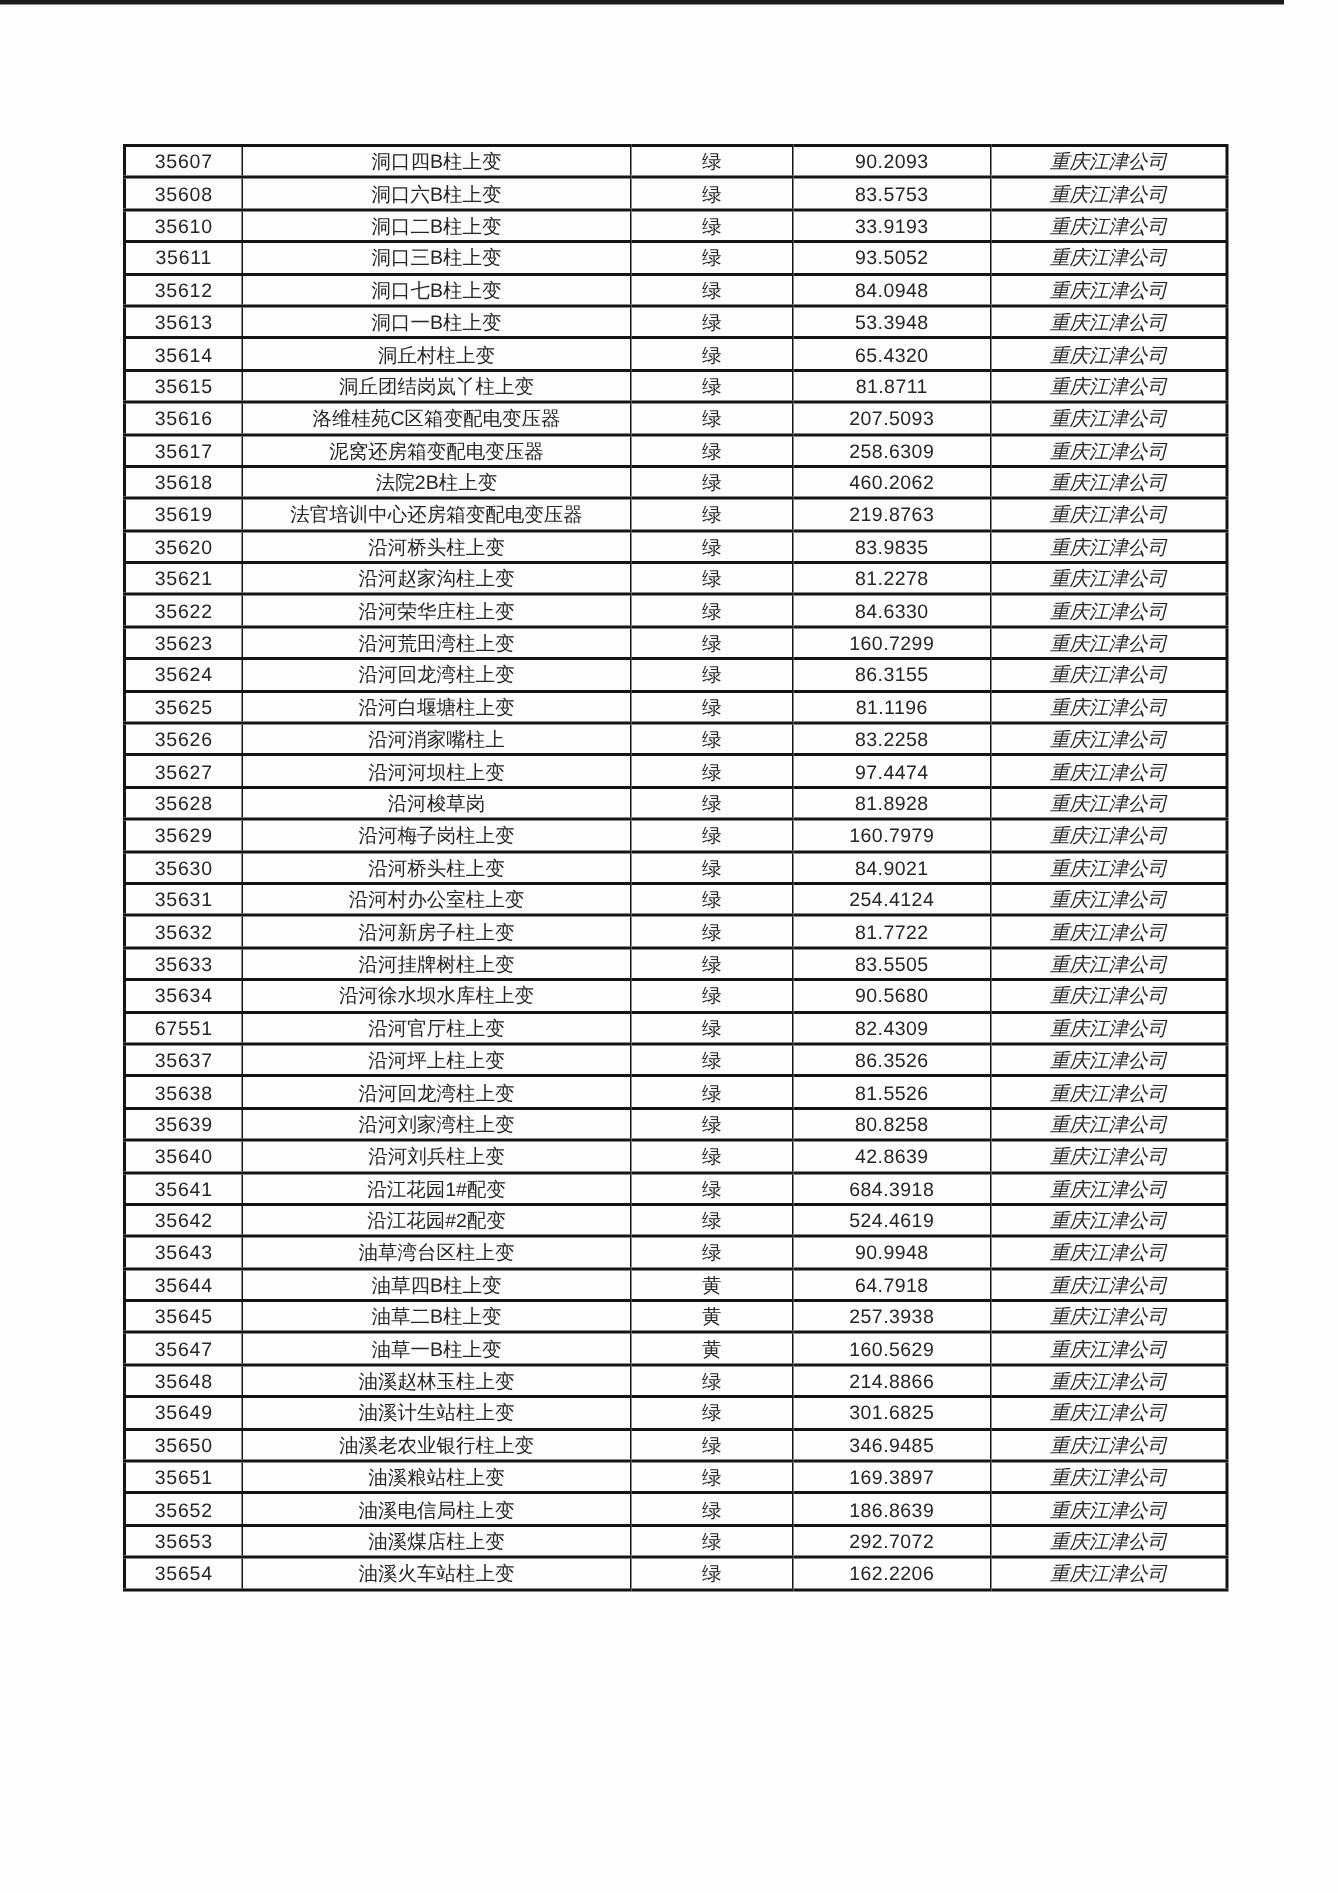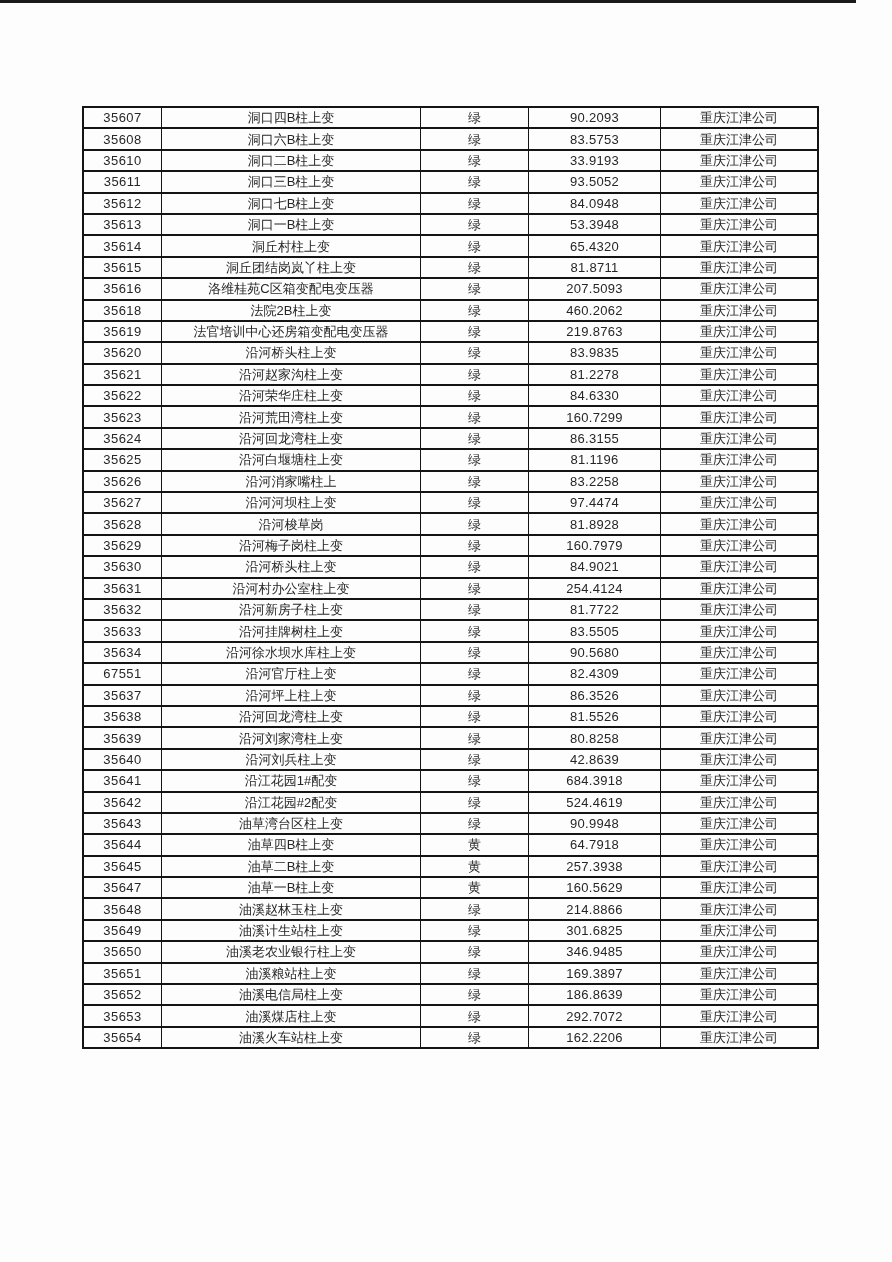--- a/index.html
+++ b/index.html
@@ -18,21 +18,21 @@
     position: absolute;
     top: 0;
     left: 0;
     width: 856px;
     height: 3px;
     background: #1b1b1b;
   }
   table.doc-table {
     position: absolute;
     left: 82px;
-    top: 106px;
+    top: 96px;
     width: 718px;
     border-collapse: collapse;
     table-layout: fixed;
     border: 2px solid #141414;
   }
   table.doc-table td {
     border-left: 1px solid #141414;
     border-right: 1px solid #141414;
     border-top: 2px solid #141414;
     border-bottom: 2px solid #141414;
@@ -45,21 +45,21 @@
     white-space: nowrap;
     overflow: hidden;
   }
   table.doc-table tr {
     height: 21.4px;
   }
   td.c-id      { width: 73px;  letter-spacing: 0.5px; }
   td.c-name    { width: 254px; }
   td.c-status  { width: 103px; }
   td.c-value   { width: 127px; letter-spacing: 0.3px; }
-  td.c-company { width: 152px; color: #4d4d4d; }
+  td.c-company { width: 152px; color: #4d4d4d; font-style: italic; }
 </style>
 </head>
 <body>
 
 <div class="top-strip"></div>
 
 <table class="doc-table">
   <tbody id="table-body">
   <tr>
     <td class="c-id">35607</td>
@@ -127,20 +127,27 @@
   </tr>
 
   <tr>
     <td class="c-id">35616</td>
     <td class="c-name">洛维桂苑C区箱变配电变压器</td>
     <td class="c-status">绿</td>
     <td class="c-value">207.5093</td>
     <td class="c-company">重庆江津公司</td>
   </tr>
 
+  <tr>
+    <td class="c-id">35617</td>
+    <td class="c-name">泥窝还房箱变配电变压器</td>
+    <td class="c-status">绿</td>
+    <td class="c-value">258.6309</td>
+    <td class="c-company">重庆江津公司</td>
+  </tr>
 
   <tr>
     <td class="c-id">35618</td>
     <td class="c-name">法院2B柱上变</td>
     <td class="c-status">绿</td>
     <td class="c-value">460.2062</td>
     <td class="c-company">重庆江津公司</td>
   </tr>
 
   <tr>

